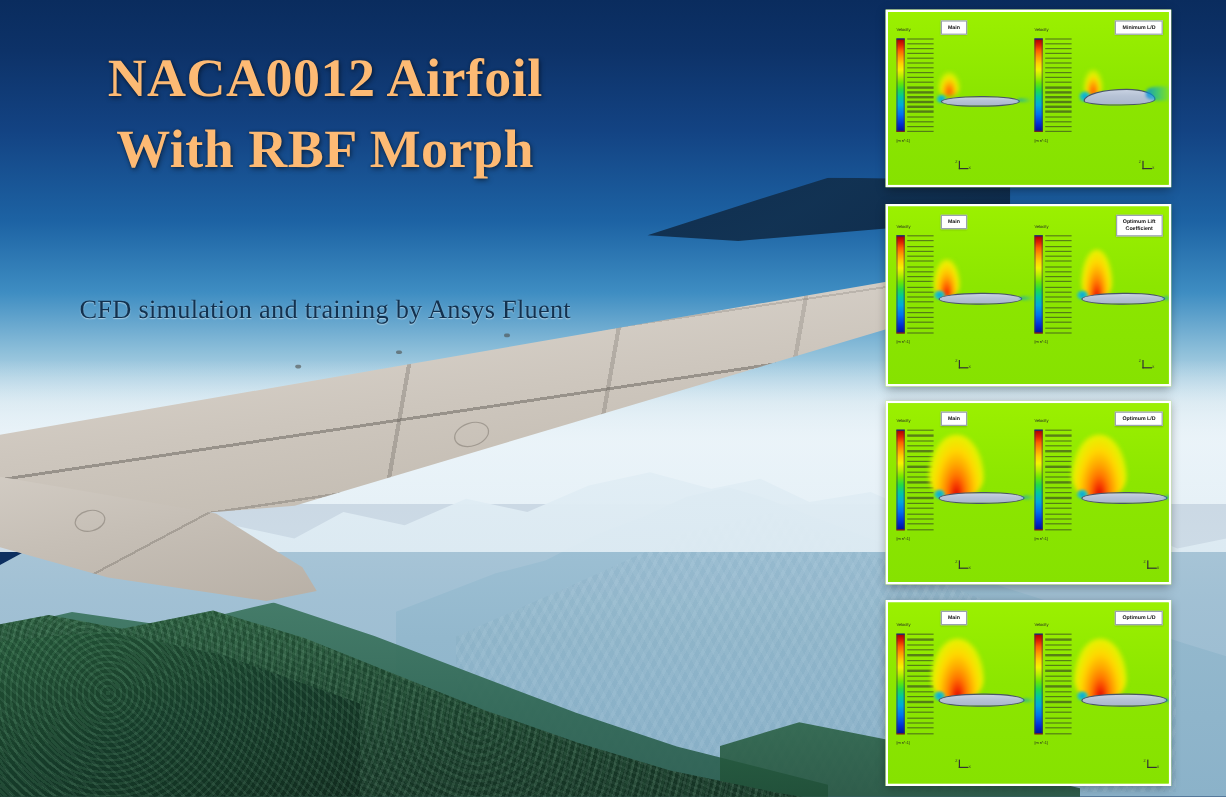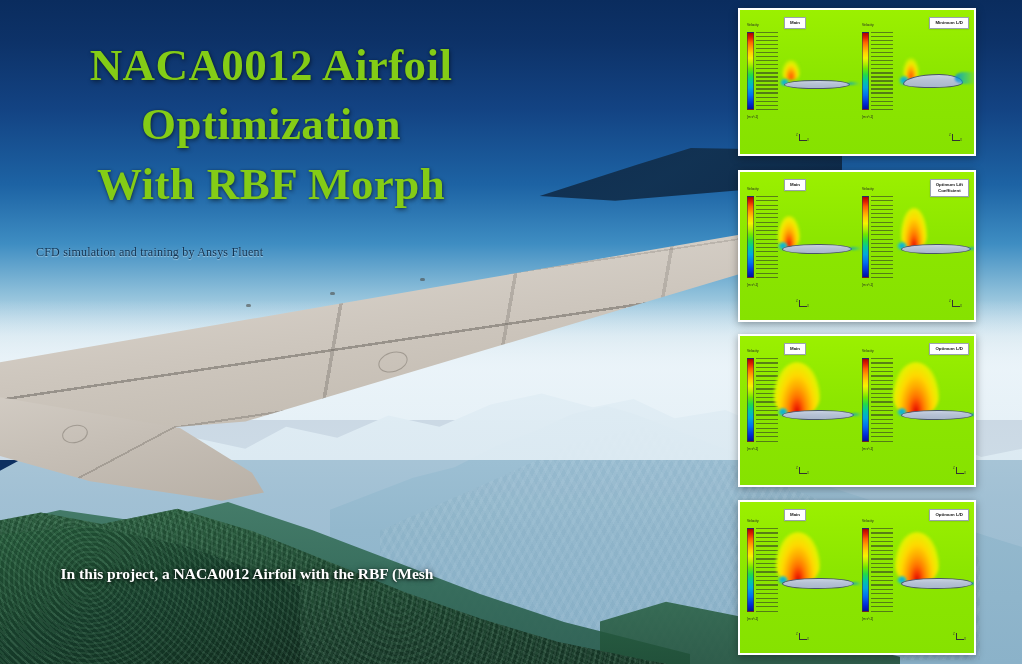--- a/index.html
+++ b/index.html
@@ -153,35 +153,35 @@
     position: absolute; left: 302px; top: 148px; width: 540px; height: 120px;
     background: linear-gradient(150deg, #0e2747 0%, #11304f 55%, #0c2340 100%);
     clip-path: polygon(72% 0%, 100% 2%, 100% 28%, 58% 44%, 44% 40%, 62% 14%);
     opacity: 0.95;
   }
 
   
   .title {
     position: absolute; left: 36px; top: 36px; width: 470px;
     text-align: center;
-    color: #84cc16;
+    color: #fdba74;
     font-family: "Liberation Serif", serif;
     font-weight: bold;
     font-size: 45px;
     line-height: 1.32;
     letter-spacing: 0.4px;
     text-shadow: 1px 2px 4px rgba(0,0,0,0.45), 0 0 2px rgba(0,0,0,0.3);
   }
   .title-line { display: block; white-space: nowrap; }
   .subtitle {
     position: absolute; left: 36px; top: 245px; width: 470px;
-    text-align: left;
+    text-align: center;
     color: #12314f;
     font-family: "Liberation Serif", serif;
-    font-size: 12px;
+    font-size: 22px;
     letter-spacing: 0.2px;
     text-shadow: 0 1px 1px rgba(255,255,255,0.5);
   }
   .caption {
     position: absolute; left: 22px; top: 562px; width: 450px;
     text-align: center;
     color: #ffffff;
     font-family: "Liberation Serif", serif;
     font-weight: bold;
     font-size: 15.5px;
@@ -340,27 +340,25 @@
   <div class="wing-flap"></div>
   <div class="wing-flap-line"></div>
   <div class="rivet-circle rc1"></div>
   <div class="rivet-circle rc2"></div>
   <div class="wing-bolt" style="left:330px;top:292px;"></div>
   <div class="wing-bolt" style="left:420px;top:278px;"></div>
   <div class="wing-bolt" style="left:246px;top:304px;"></div>
 
   <div class="title">
     <span class="title-line">NACA0012 Airfoil</span>
-    <span class="title-line">Optimization</span>
     <span class="title-line">With RBF Morph</span>
   </div>
   <div class="subtitle">CFD simulation and training by Ansys Fluent</div>
 
   <div class="caption">
-    <span class="caption-line">In this project, a NACA0012 Airfoil with the RBF (Mesh</span>
   </div>
 
   <div class="cfd-panel" id="panel-1">
     <div class="cfd-field"></div>
 
     <div class="cfd-half cfd-left">
       <div class="cbar-wrap" style="left:7px;top:22px;width:32px;height:78px;">
         <div class="cbar-title">Velocity</div>
         <div class="cbar"></div>
         <div class="cbar-ticks">

